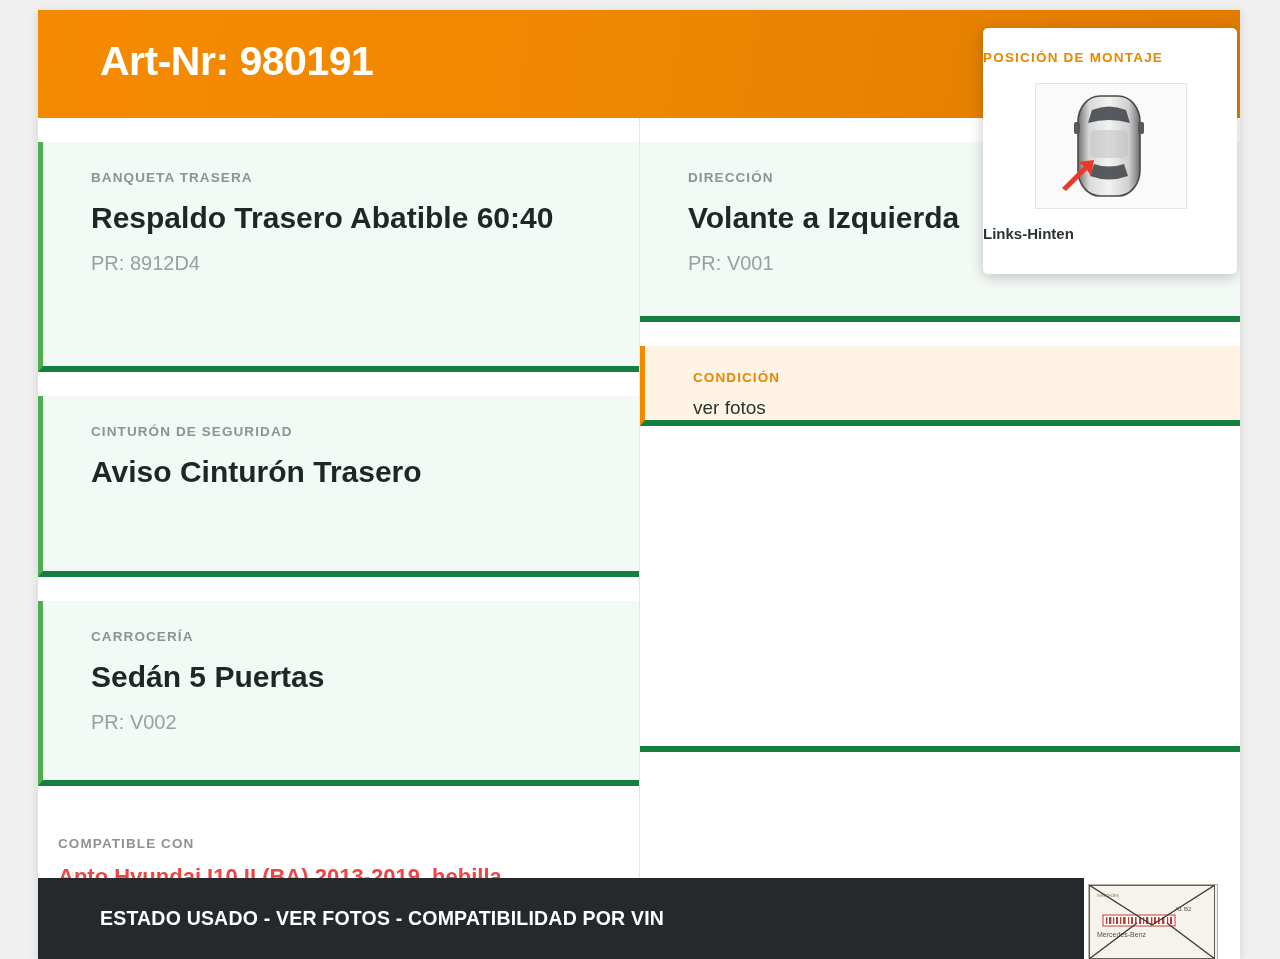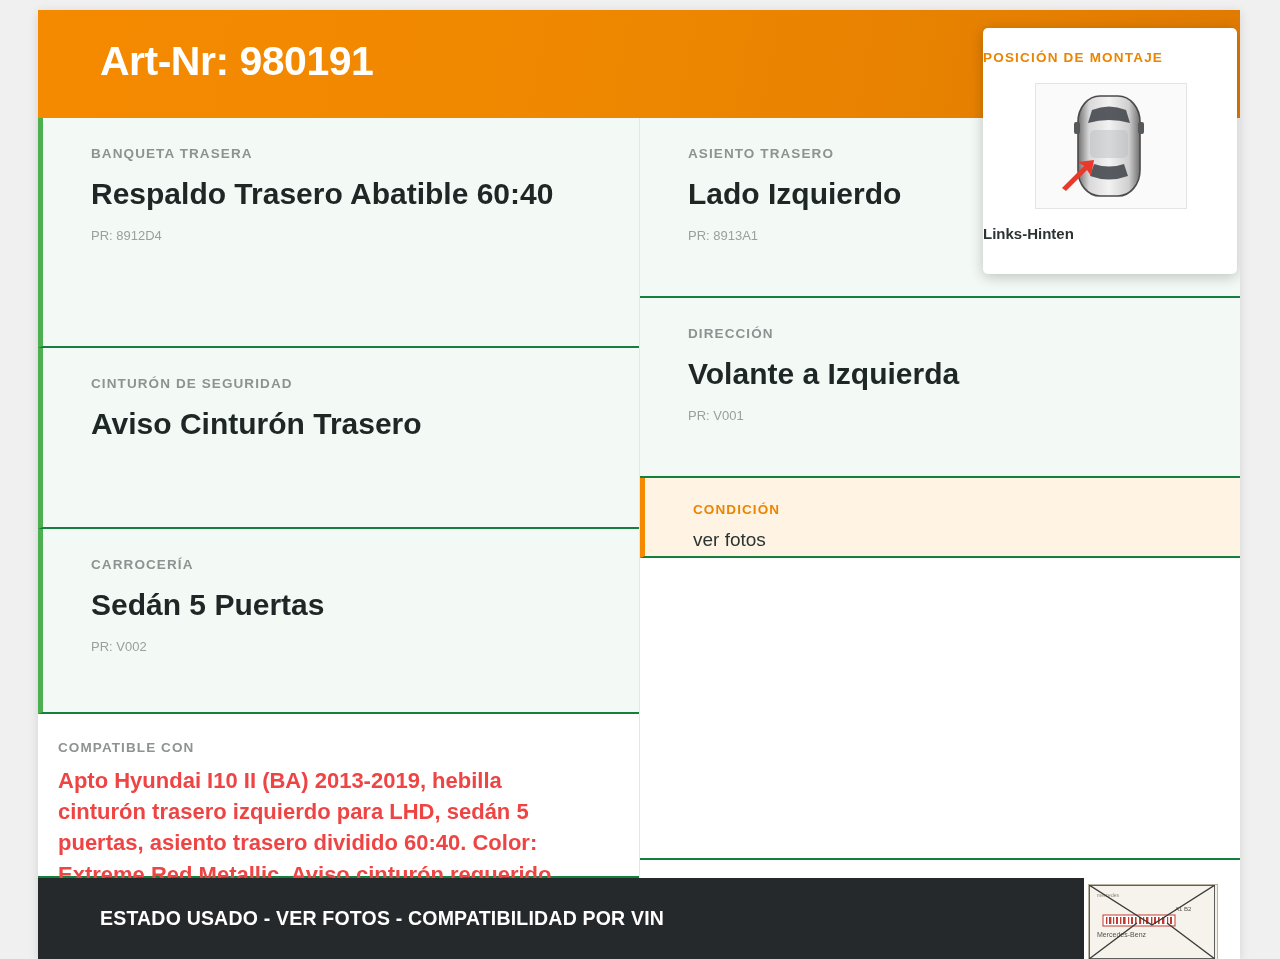--- a/index.html
+++ b/index.html
@@ -60,22 +60,23 @@
     left: 601px;
     top: 108px;
     width: 601px;
     height: 760px;
     border-left: 1px solid #e6e6e6;
   }
   .spec {
     position: relative;
     box-sizing: border-box;
     padding: 28px 48px 22px 48px;
-    border-bottom: 2px solid #15803d;
+    border-bottom: 6px solid #15803d;
     background: #f3f9f4;
+    margin-top: 24px;
   }
   .spec.green {
     border-left: 5px solid #4caf50;
   }
   .spec.orange {
     border-left: 5px solid #f58a00;
     background: #fff4e4;
   }
   .spec.plain {
     background: #ffffff;
@@ -94,21 +95,21 @@
   }
   .spec-value {
     font-size: 30px;
     font-weight: bold;
     color: #1e2626;
     line-height: 1.38;
     margin: 0;
   }
   .spec-pr {
     margin: 14px 0 0 0;
-    font-size: 13px;
+    font-size: 20px;
     color: #9aa09f;
   }
   .spec-value-sm {
     font-size: 19px;
     color: #2b3433;
     font-weight: normal;
     margin: 0;
   }
   
   #spec-banqueta { height: 230px; }
@@ -235,25 +236,20 @@
 
       <div class="spec plain" id="spec-compatible">
         <p class="spec-label">COMPATIBLE CON</p>
         <p class="compat-text">Apto Hyundai I10 II (BA) 2013-2019, hebilla cinturón trasero izquierdo para LHD, sedán 5 puertas, asiento trasero dividido 60:40. Color: Extreme Red Metallic. Aviso cinturón requerido. VIN si no está seguro.</p>
       </div>
 
     </div>
 
     <div class="col-right">
 
-      <div class="spec" id="spec-asiento">
-        <p class="spec-label">ASIENTO TRASERO</p>
-        <p class="spec-value">Lado Izquierdo</p>
-        <p class="spec-pr">PR: 8913A1</p>
-      </div>
 
       <div class="spec" id="spec-direccion">
         <p class="spec-label">DIRECCIÓN</p>
         <p class="spec-value">Volante a Izquierda</p>
         <p class="spec-pr">PR: V001</p>
       </div>
 
       <div class="spec orange" id="spec-condicion">
         <p class="spec-label orange-label">CONDICIÓN</p>
         <p class="spec-value-sm">ver fotos</p>

